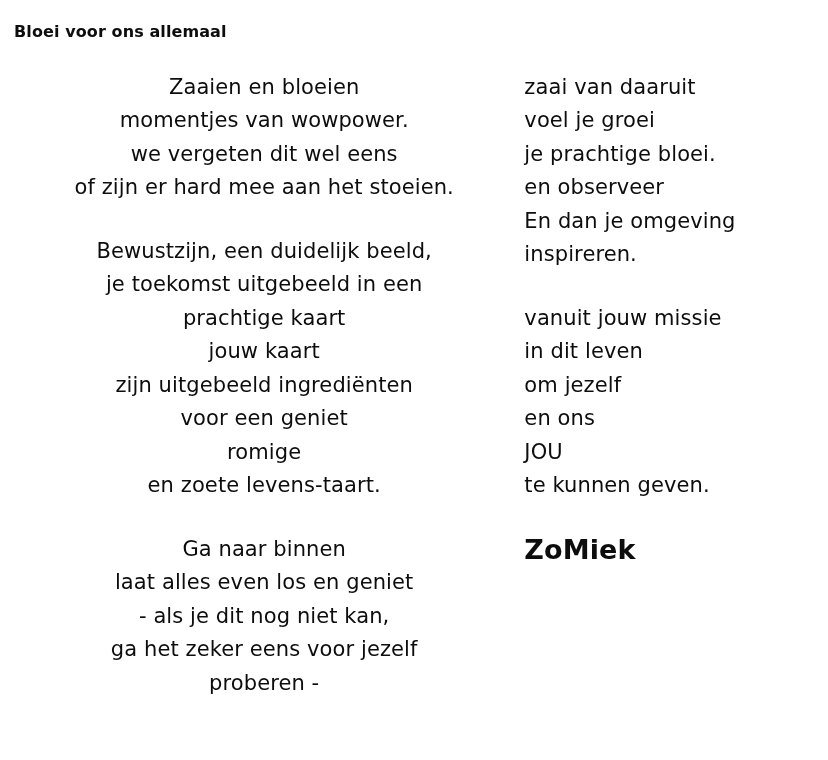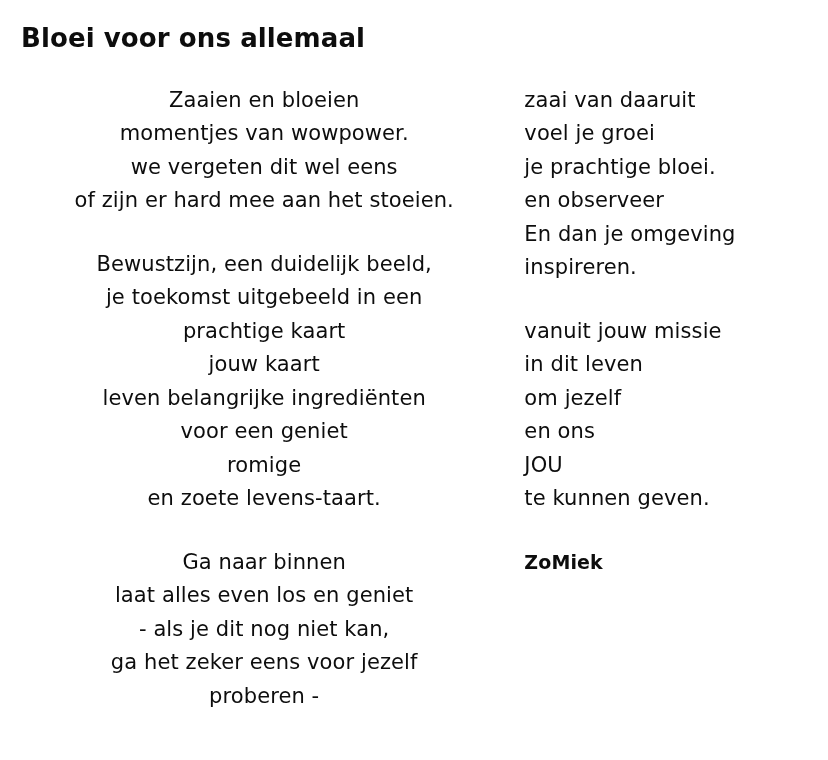--- a/index.html
+++ b/index.html
@@ -15,25 +15,25 @@
     overflow: hidden;
   }
   .page {
     position: relative;
     width: 828px;
     height: 760px;
     box-sizing: border-box;
     padding: 22px 18px 0 14px;
   }
   .poem-title {
-    font-size: 26px;
+    font-size: 16px;
     font-weight: bold;
     letter-spacing: 0.1px;
     line-height: 1.3;
-    margin: 0 0 28px 7px;
+    margin: 0 0 28px 0;
   }
   .columns {
     display: flex;
     align-items: flex-start;
   }
   .col {
     box-sizing: border-box;
   }
   .col-left {
     width: 518px;
@@ -49,21 +49,21 @@
   .stanza:last-child {
     margin-bottom: 0;
   }
   .line {
     font-size: 21px;
     line-height: 33.5px;
     white-space: pre-wrap;
     letter-spacing: 0.1px;
   }
   .signature {
-    font-size: 19px;
+    font-size: 27px;
     font-weight: bold;
     line-height: 33.5px;
     letter-spacing: 0.1px;
     margin: 0;
   }
 </style>
 </head>
 <body>
 
 <div class="page">
@@ -79,21 +79,21 @@
         <div class="line">momentjes van wowpower.</div>
         <div class="line">we vergeten dit wel eens</div>
         <div class="line">of zijn er hard mee aan het stoeien.</div>
       </div>
 
       <div class="stanza">
         <div class="line">Bewustzijn, een duidelijk beeld,</div>
         <div class="line">je toekomst uitgebeeld in een</div>
         <div class="line">prachtige kaart</div>
         <div class="line">jouw kaart</div>
-        <div class="line">leven belangrijke ingrediënten</div>
+        <div class="line">zijn uitgebeeld ingrediënten</div>
         <div class="line">voor een geniet</div>
         <div class="line">romige</div>
         <div class="line">en zoete levens-taart.</div>
       </div>
 
       <div class="stanza">
         <div class="line">Ga naar binnen</div>
         <div class="line">laat alles even los en geniet</div>
         <div class="line">- als je dit nog niet kan,</div>
         <div class="line">ga het zeker eens voor jezelf</div>

